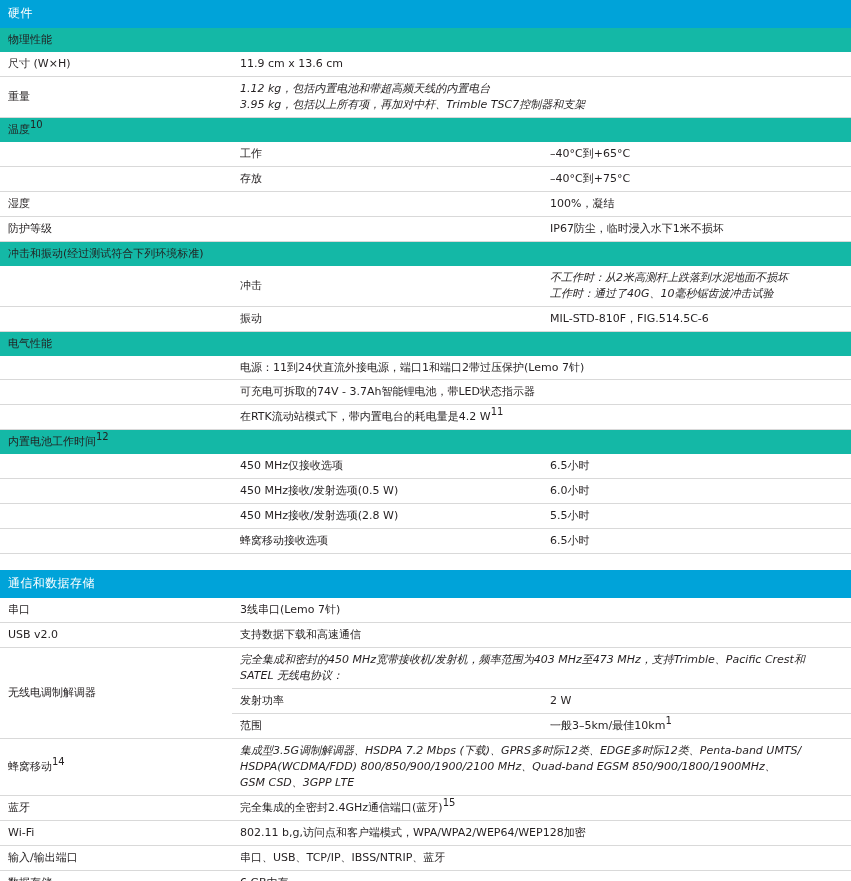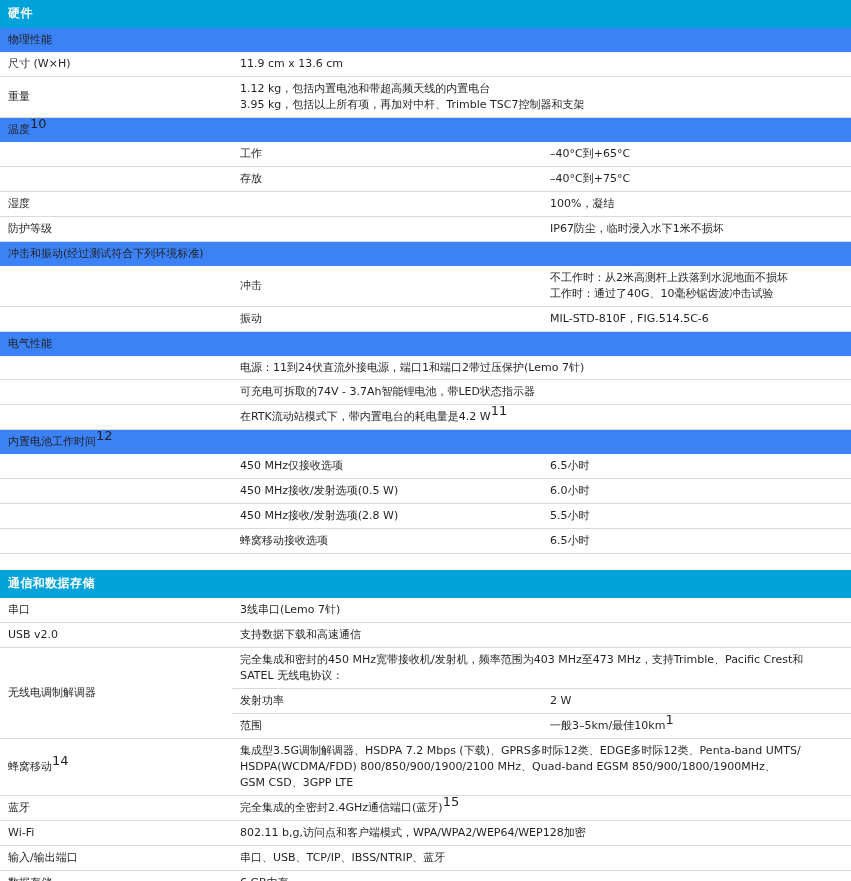--- a/index.html
+++ b/index.html
@@ -31,27 +31,27 @@
   
   .c1 { width: 232px; }
   .c2 { width: 310px; }
   .c3 { width: 309px; }
 
   
   tr.section-row td {
     background: #00a3d9;
     color: #ffffff;
     font-size: 12px;
-    font-weight: bold;
+    font-weight: normal;
     padding: 5px 8px 6px 8px;
     letter-spacing: .4px;
   }
   
   tr.band td {
-    background: #3b82f6;
+    background: #14b8a6;
     margin-top: 35px;
   }
   
   tr.white td {
     background: #ffffff;
   }
   
   td.sep-b {
     border-bottom: 1px solid #d9d9d9;
   }
@@ -59,23 +59,24 @@
     color: #231f20;
   }
   .sub-label {
     color: #231f20;
   }
   .val {
     color: #231f20;
   }
   .multi > div {
     padding: 0;
+    font-style: italic;
   }
   sup {
-    font-size: 13px;
+    font-size: 10px;
     vertical-align: super;
     line-height: 0;
   }
 </style>
 </head>
 <body>
 
 <div class="sheet">
   <table class="spec">
     <colgroup>

